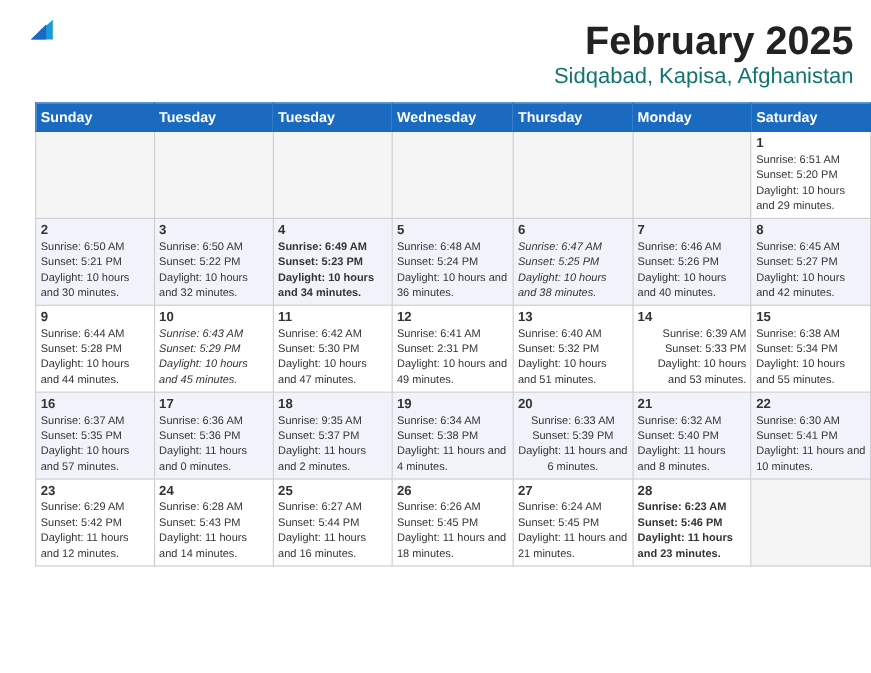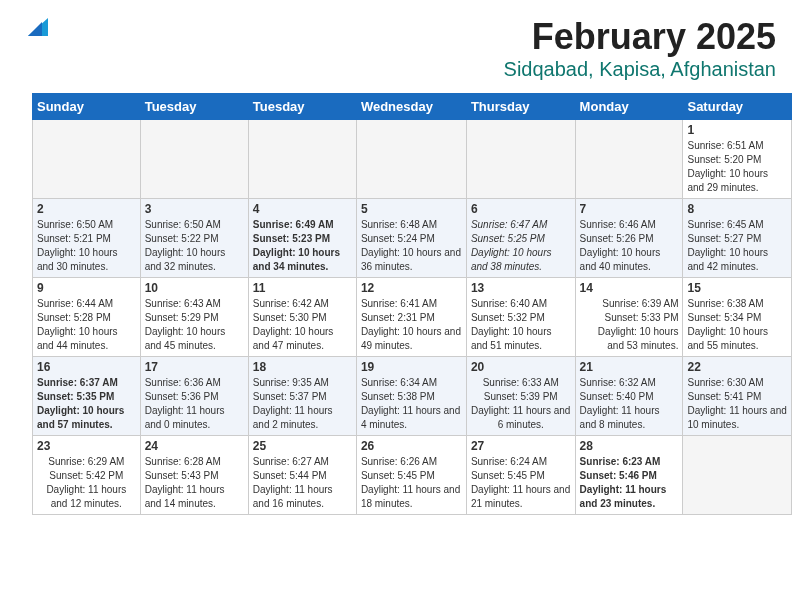--- a/index.html
+++ b/index.html
@@ -147,21 +147,21 @@
       </tr>
       <tr>
         <td>
           <span class="day-num">9</span>
           <div class="day-info" style="white-space: pre-line;">Sunrise: 6:44 AM
 Sunset: 5:28 PM
 Daylight: 10 hours and 44 minutes.</div>
         </td>
         <td>
           <span class="day-num">10</span>
-          <div class="day-info" style="white-space: pre-line;">Sunrise: 6:43 AM
+          <div class="day-info" style="white-space: pre-line; font-style: italic;">Sunrise: 6:43 AM
 Sunset: 5:29 PM
 Daylight: 10 hours and 45 minutes.</div>
         </td>
         <td>
           <span class="day-num">11</span>
           <div class="day-info" style="white-space: pre-line;">Sunrise: 6:42 AM
 Sunset: 5:30 PM
 Daylight: 10 hours and 47 minutes.</div>
         </td>
         <td>
@@ -185,21 +185,21 @@
         <td>
           <span class="day-num">15</span>
           <div class="day-info" style="white-space: pre-line;">Sunrise: 6:38 AM
 Sunset: 5:34 PM
 Daylight: 10 hours and 55 minutes.</div>
         </td>
       </tr>
       <tr>
         <td>
           <span class="day-num">16</span>
-          <div class="day-info" style="white-space: pre-line; font-weight: bold;">Sunrise: 6:37 AM
+          <div class="day-info" style="white-space: pre-line;">Sunrise: 6:37 AM
 Sunset: 5:35 PM
 Daylight: 10 hours and 57 minutes.</div>
         </td>
         <td>
           <span class="day-num">17</span>
           <div class="day-info" style="white-space: pre-line;">Sunrise: 6:36 AM
 Sunset: 5:36 PM
 Daylight: 11 hours and 0 minutes.</div>
         </td>
         <td>
@@ -229,21 +229,21 @@
         <td>
           <span class="day-num">22</span>
           <div class="day-info" style="white-space: pre-line;">Sunrise: 6:30 AM
 Sunset: 5:41 PM
 Daylight: 11 hours and 10 minutes.</div>
         </td>
       </tr>
       <tr>
         <td>
           <span class="day-num">23</span>
-          <div class="day-info" style="white-space: pre-line; text-align: center;">Sunrise: 6:29 AM
+          <div class="day-info" style="white-space: pre-line;">Sunrise: 6:29 AM
 Sunset: 5:42 PM
 Daylight: 11 hours and 12 minutes.</div>
         </td>
         <td>
           <span class="day-num">24</span>
           <div class="day-info" style="white-space: pre-line;">Sunrise: 6:28 AM
 Sunset: 5:43 PM
 Daylight: 11 hours and 14 minutes.</div>
         </td>
         <td>

